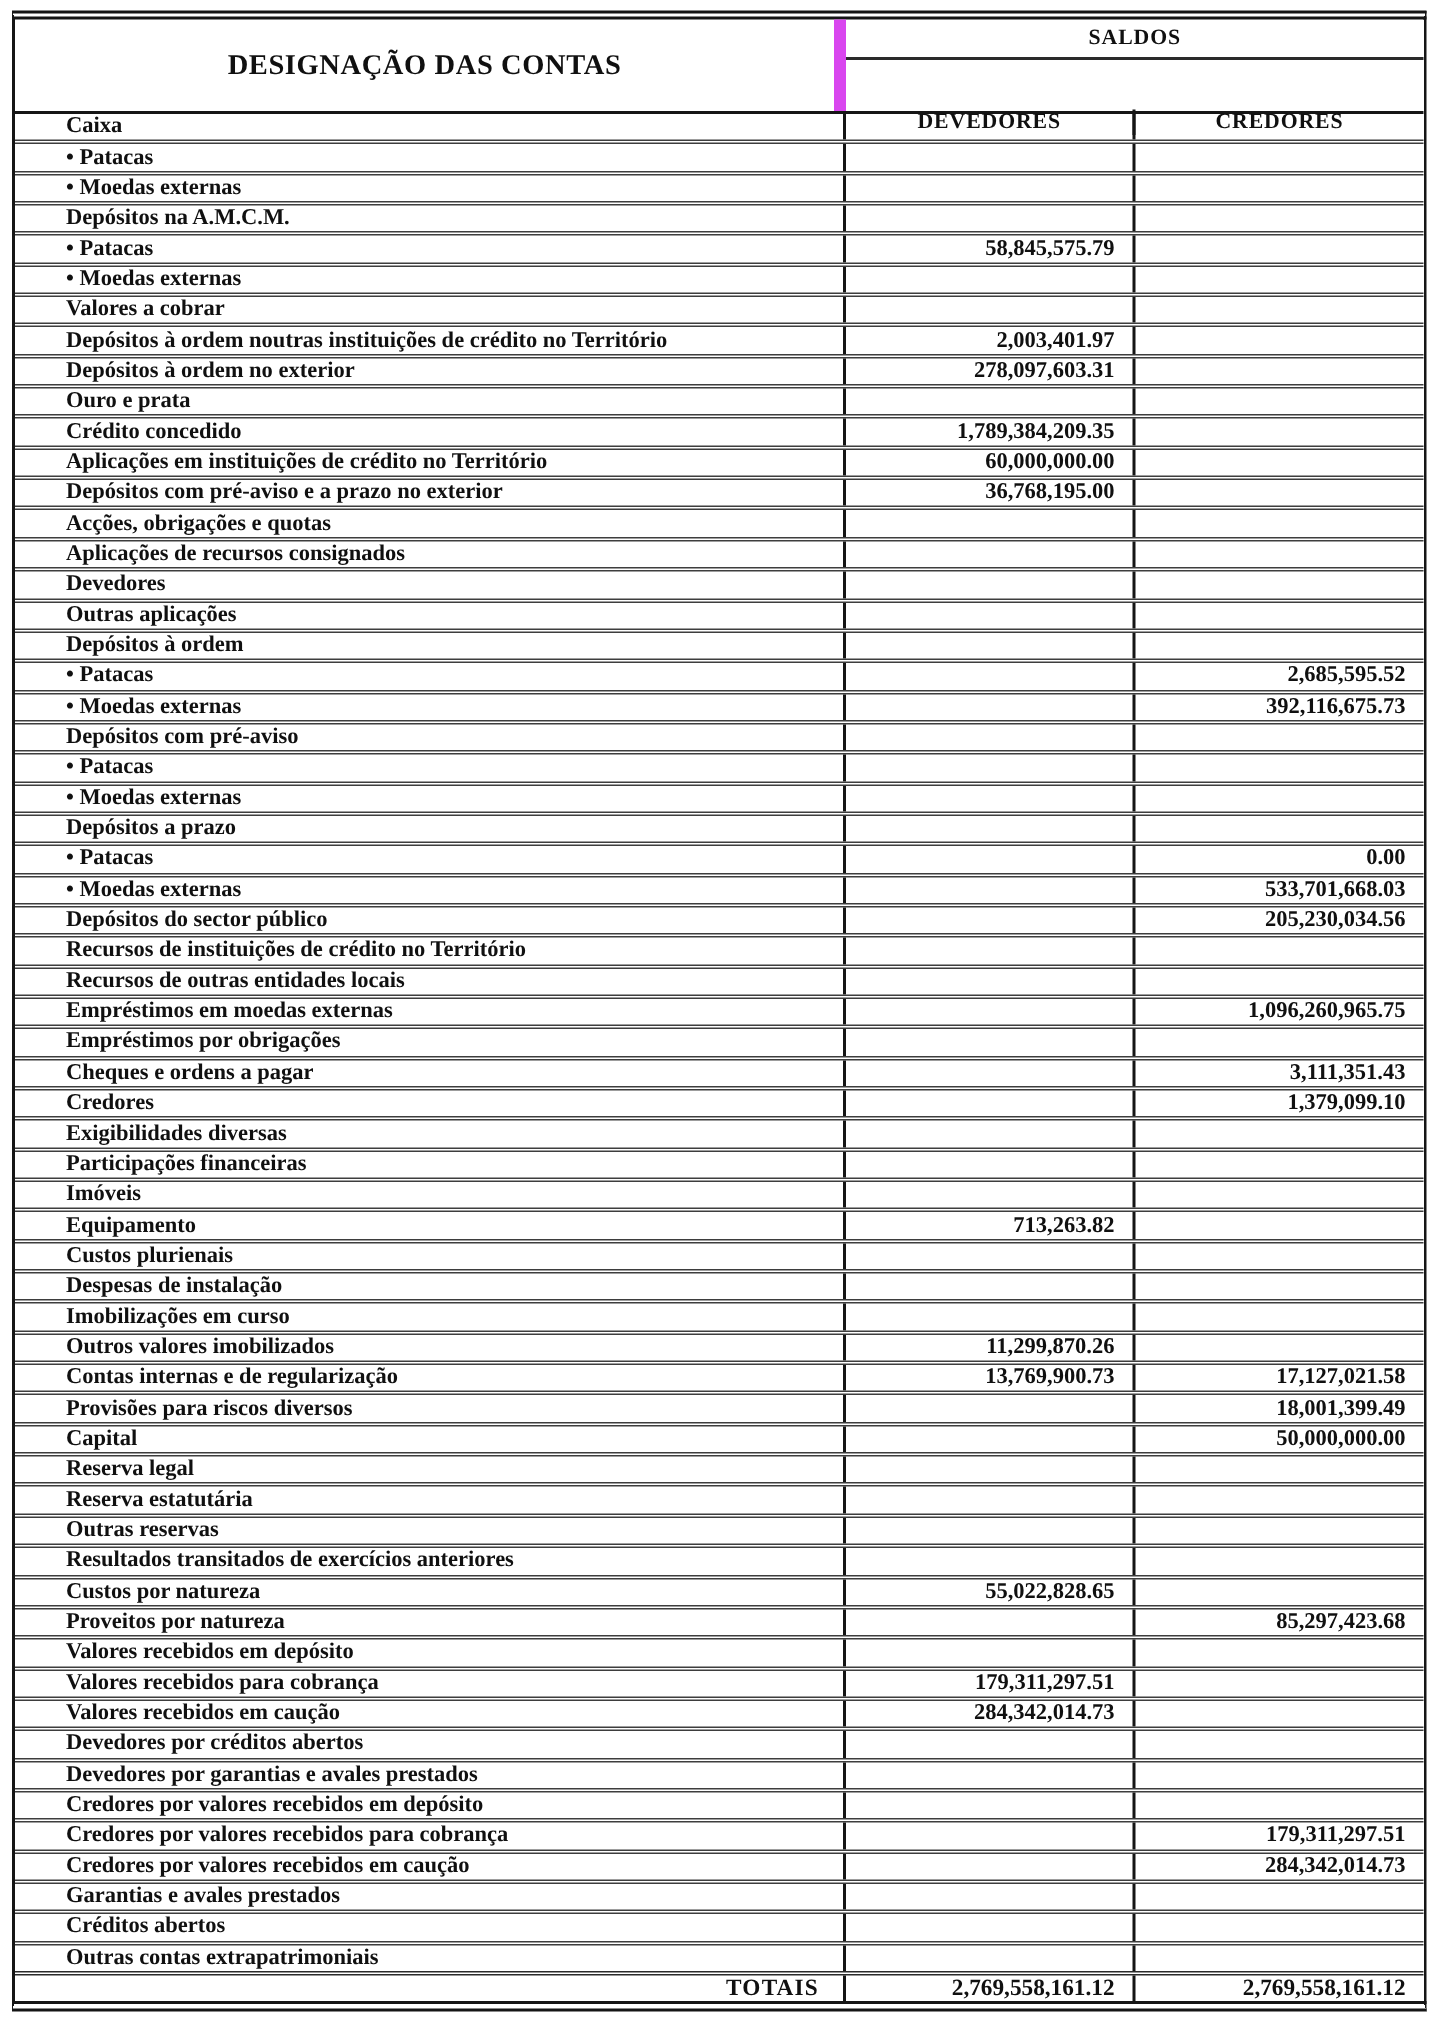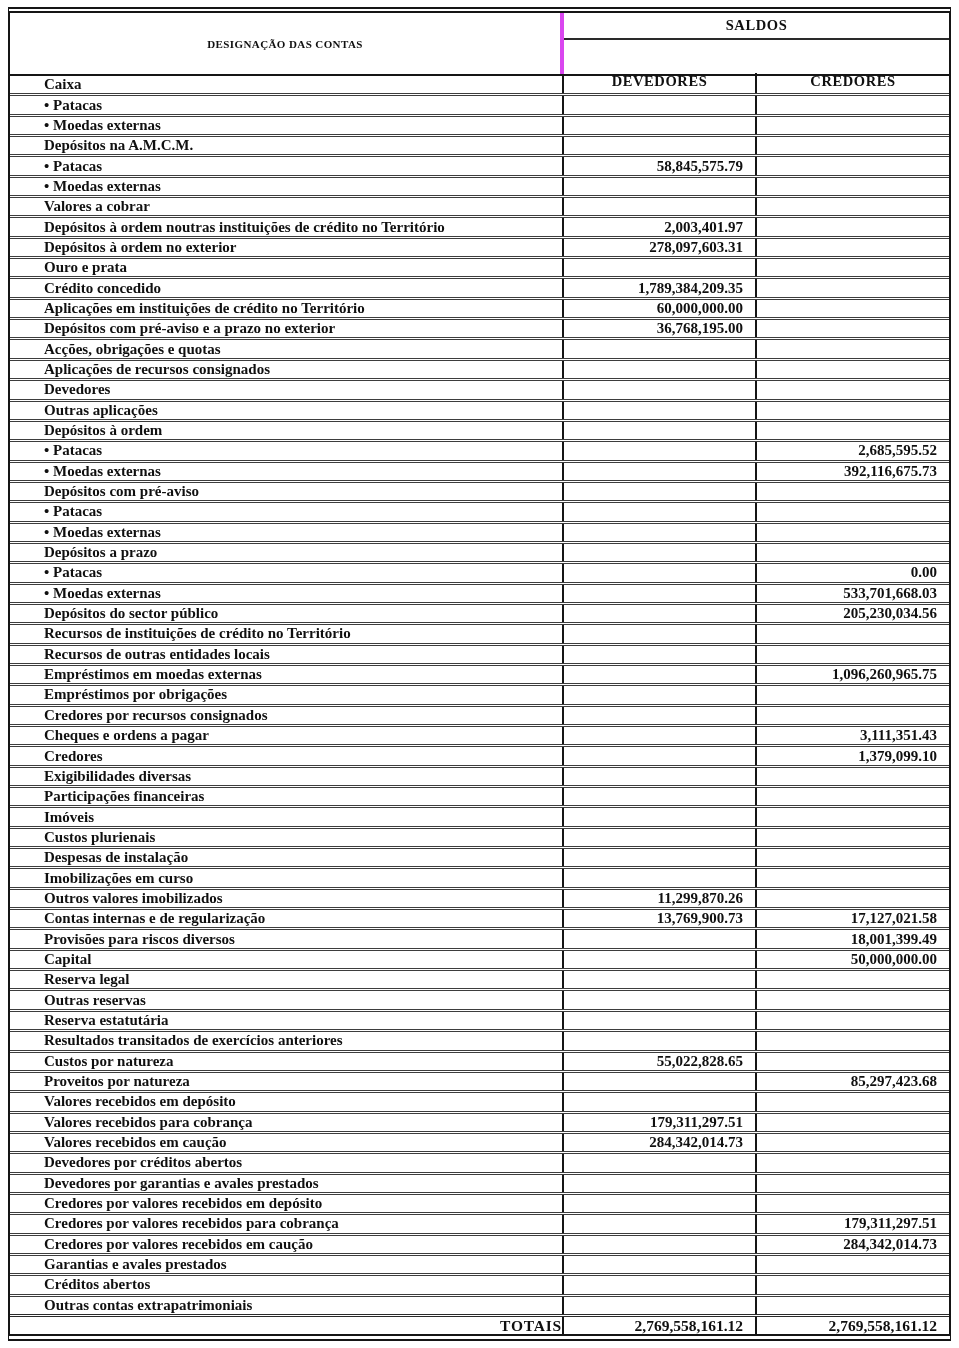--- a/index.html
+++ b/index.html
@@ -39,25 +39,25 @@
     display: flex;
     height: 63px;
     flex: 0 0 63px;
     border-bottom: 2px solid #151515;
     box-sizing: border-box;
   }
   .h-label {
     width: 554px;
     flex: 0 0 554px;
     box-sizing: border-box;
-    border-right: 4px solid #d946ef;
+    border-right: 8px solid #d946ef;
     display: flex;
     align-items: center;
     justify-content: center;
-    font-size: 11px;
+    font-size: 19px;
     letter-spacing: 0.4px;
   }
   .h-right {
     flex: 1;
     display: flex;
     flex-direction: column;
     gap: 33px;
   }
   .h-saldos {
     height: 27px;
@@ -128,20 +128,21 @@
   .c-cred {
     flex: 1;
     justify-content: flex-end;
     padding-right: 12px;
   }
   
   .totals { border-top: 3px double #2a2a2a; }
   .totals .c-label {
     justify-content: flex-end;
     padding-left: 0;
+    padding-right: 16px;
     letter-spacing: 0.8px;
     font-size: 15.5px;
   }
   .totals .c-dev, .totals .c-cred { font-size: 15.5px; }
 </style>
 </head>
 <body>
 
 <div class="sheet">
   <div class="table">
@@ -339,25 +340,20 @@
     <div class="cell c-dev"></div>
     <div class="cell c-cred">1,096,260,965.75</div>
   </div>
 
   <div class="row">
     <div class="cell c-label">Empréstimos por obrigações</div>
     <div class="cell c-dev"></div>
     <div class="cell c-cred"></div>
   </div>
 
-  <div class="row">
-    <div class="cell c-label">Credores por recursos consignados</div>
-    <div class="cell c-dev"></div>
-    <div class="cell c-cred"></div>
-  </div>
 
   <div class="row">
     <div class="cell c-label">Cheques e ordens a pagar</div>
     <div class="cell c-dev"></div>
     <div class="cell c-cred">3,111,351.43</div>
   </div>
 
   <div class="row">
     <div class="cell c-label">Credores</div>
     <div class="cell c-dev"></div>
@@ -375,20 +371,25 @@
     <div class="cell c-dev"></div>
     <div class="cell c-cred"></div>
   </div>
 
   <div class="row">
     <div class="cell c-label">Imóveis</div>
     <div class="cell c-dev"></div>
     <div class="cell c-cred"></div>
   </div>
 
+  <div class="row">
+    <div class="cell c-label">Equipamento</div>
+    <div class="cell c-dev">713,263.82</div>
+    <div class="cell c-cred"></div>
+  </div>
 
   <div class="row">
     <div class="cell c-label">Custos plurienais</div>
     <div class="cell c-dev"></div>
     <div class="cell c-cred"></div>
   </div>
 
   <div class="row">
     <div class="cell c-label">Despesas de instalação</div>
     <div class="cell c-dev"></div>
@@ -425,27 +426,27 @@
     <div class="cell c-cred">50,000,000.00</div>
   </div>
 
   <div class="row">
     <div class="cell c-label">Reserva legal</div>
     <div class="cell c-dev"></div>
     <div class="cell c-cred"></div>
   </div>
 
   <div class="row">
+    <div class="cell c-label">Reserva estatutária</div>
+    <div class="cell c-dev"></div>
+    <div class="cell c-cred"></div>
+  </div>
+
+  <div class="row">
     <div class="cell c-label">Outras reservas</div>
-    <div class="cell c-dev"></div>
-    <div class="cell c-cred"></div>
-  </div>
-
-  <div class="row">
-    <div class="cell c-label">Reserva estatutária</div>
     <div class="cell c-dev"></div>
     <div class="cell c-cred"></div>
   </div>
 
   <div class="row">
     <div class="cell c-label">Resultados transitados de exercícios anteriores</div>
     <div class="cell c-dev"></div>
     <div class="cell c-cred"></div>
   </div>
 

